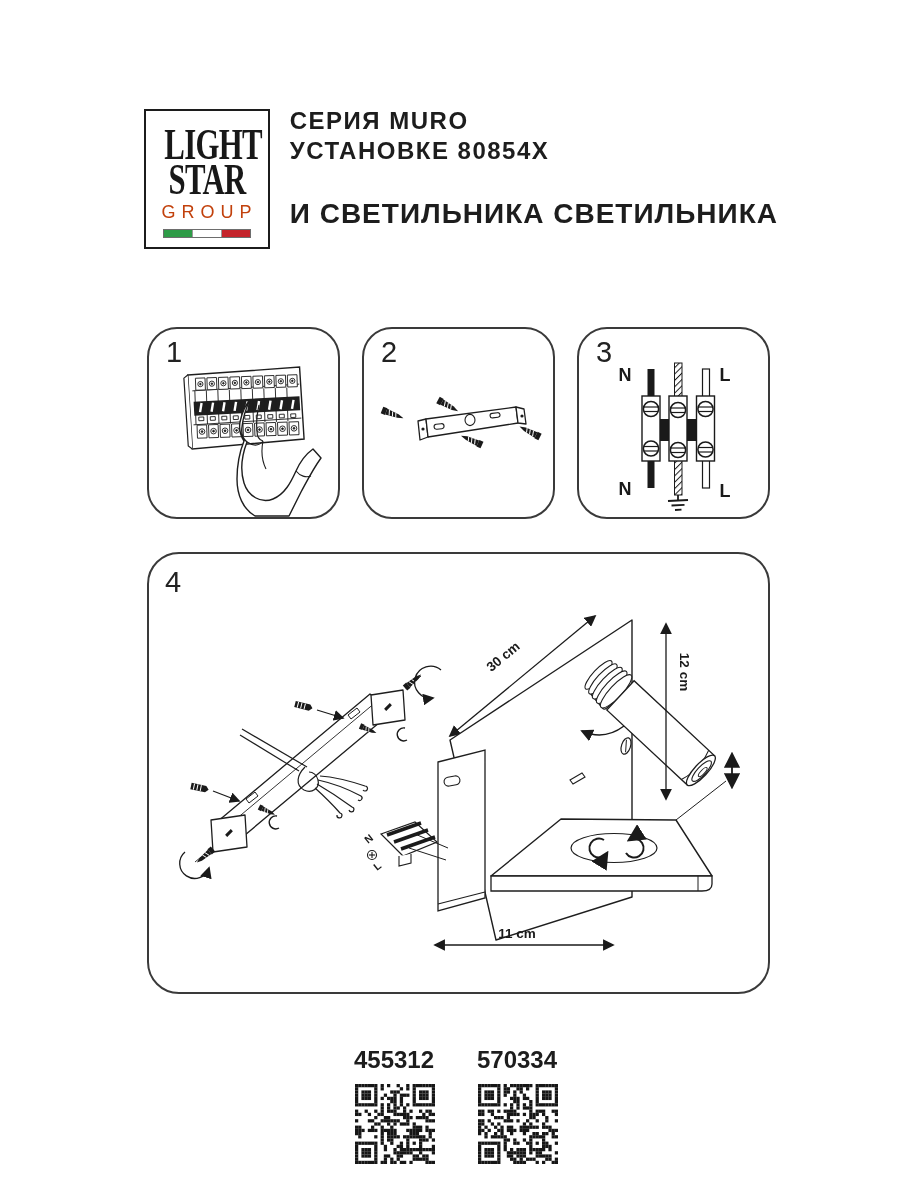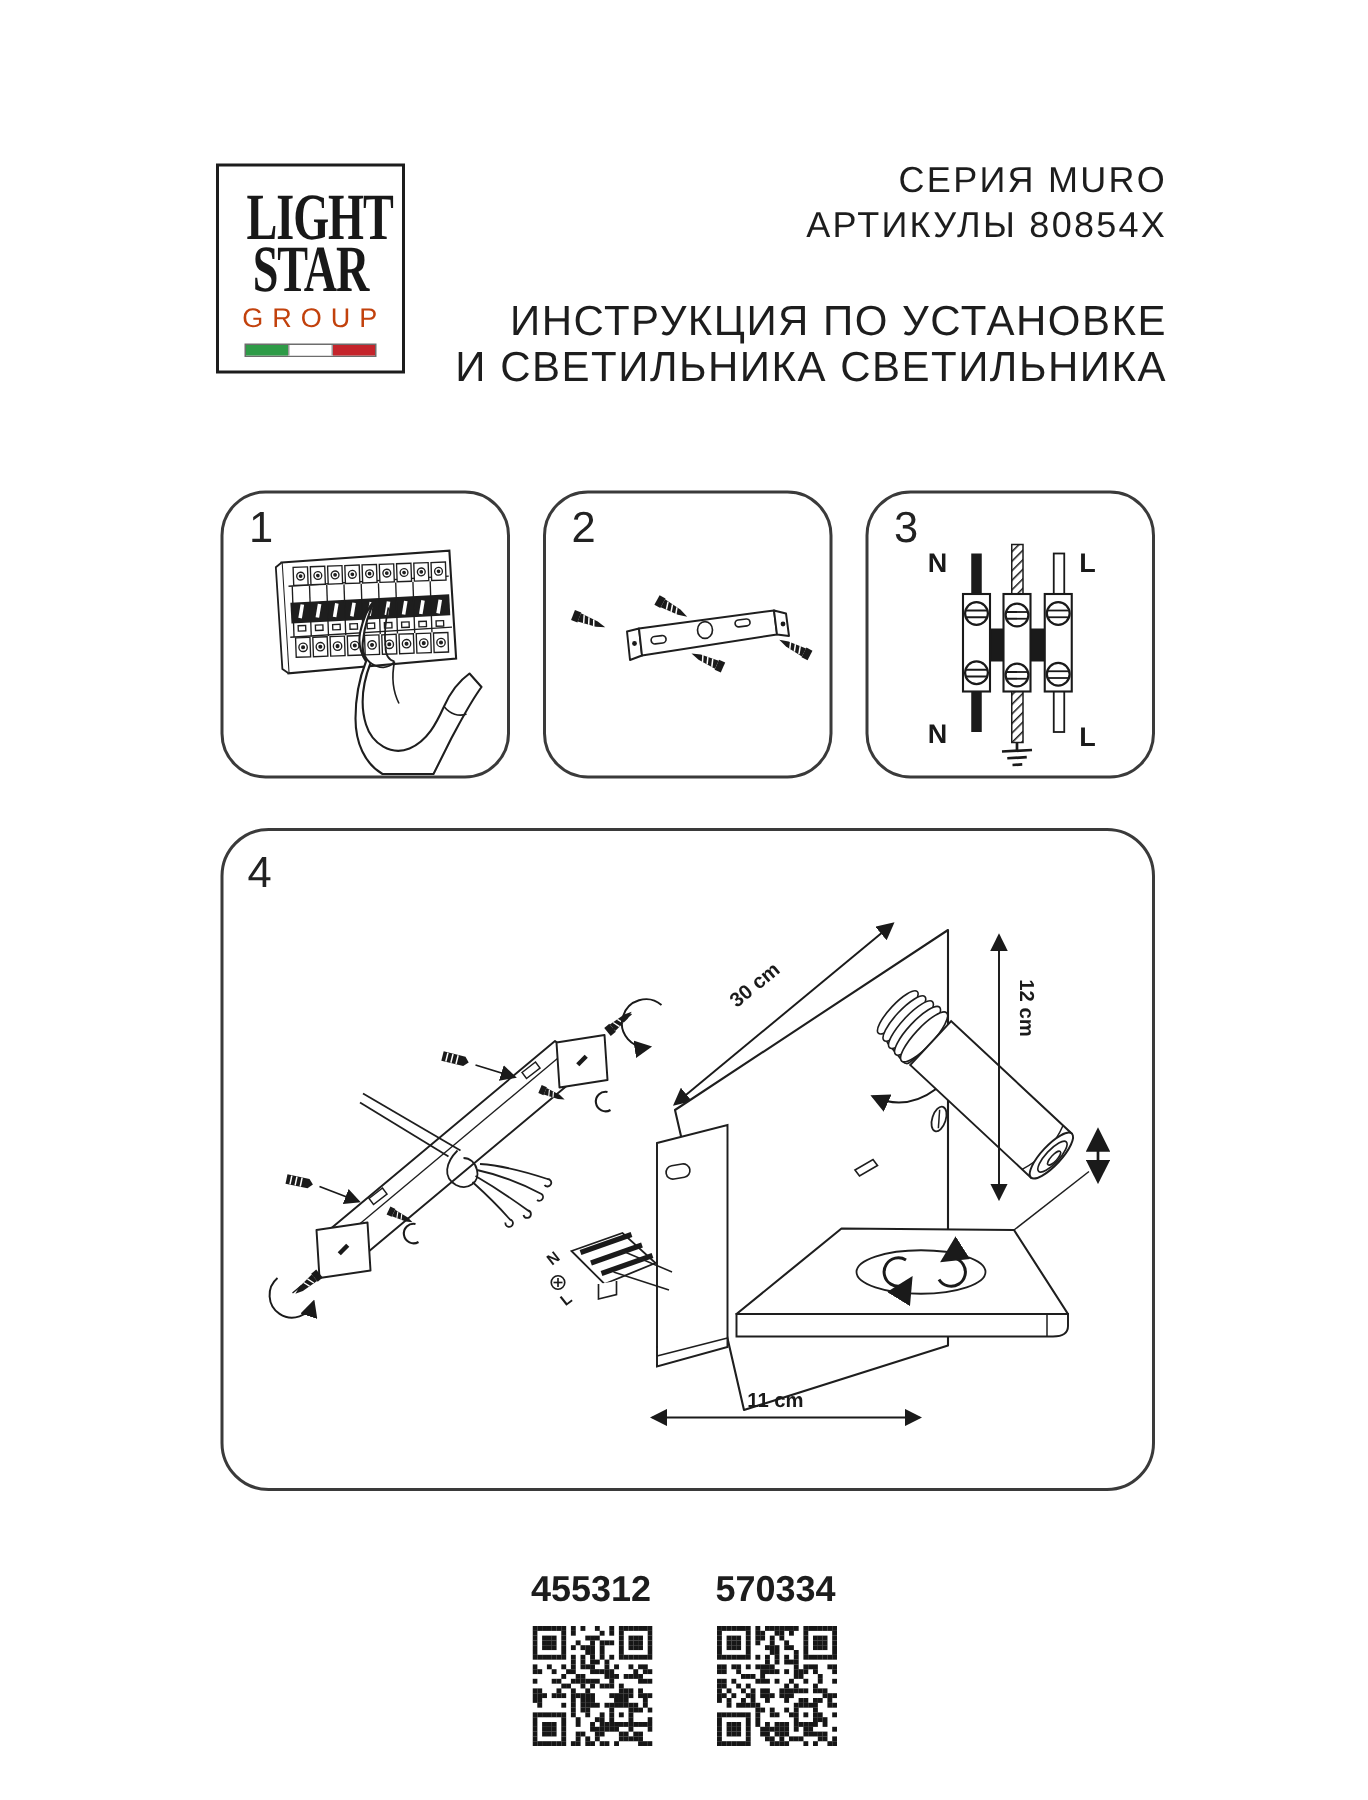--- a/index.html
+++ b/index.html
@@ -10,21 +10,21 @@
             border:2px solid #1c1c1c;box-sizing:border-box;text-align:center;background:#fff;}
   .logo-word{font-family:"Liberation Serif","DejaVu Serif",serif;font-weight:700;
              font-size:44px;line-height:0.80;letter-spacing:-1px;
              transform:scaleX(0.70);transform-origin:50% 50%;color:#181818;}
   .logo-top{margin-top:16px;}
   .logo-group{margin-top:5px;font-size:18px;letter-spacing:6px;padding-left:5px;color:#c2410c;}
   .logo-flag{width:88px;height:9px;margin:6px auto 0;display:flex;border:1px solid #6d6d6d;box-sizing:border-box;}
   .logo-flag span{flex:1;}
   .logo-flag .fw{border-left:1px solid #9a9a9a;border-right:1px solid #9a9a9a;}
   
-  .hdr{position:absolute;right:134px;top:74px;text-align:right;font-weight:400;}
+  .hdr{position:absolute;right:134px;top:74px;font-weight:700;}
   .hdr-series{font-size:24px;letter-spacing:1.5px;line-height:30px;}
   .hdr-title{margin-top:32px;font-size:28px;letter-spacing:1px;line-height:31px;}
   
   .step-box{position:absolute;width:193px;height:192px;border:2px solid #3a3a3a;
             border-radius:30px;box-sizing:border-box;background:#fff;}
   .big-box{position:absolute;left:147px;top:520px;width:623px;height:442px;
            border:2px solid #3a3a3a;border-radius:32px;box-sizing:border-box;background:#fff;}
   .step-num{position:absolute;left:17px;top:7px;font-size:29px;font-weight:500;color:#222;}
   .step-box svg,.big-box svg{position:absolute;left:0;top:0;}
   
@@ -47,24 +47,23 @@
     <div class="logo-flag">
       <span style="background: rgb(46, 155, 71);"></span>
       <span class="fw" style="background: rgb(255, 255, 255);"></span>
       <span style="background: rgb(196, 36, 43);"></span>
     </div>
   </div>
 
   <div class="hdr">
     <div class="hdr-series">
       <div>СЕРИЯ MURO</div>
-      <div>АРТИКУЛЫ 80854X</div>
+      <div>УСТАНОВКЕ 80854X</div>
     </div>
     <div class="hdr-title">
-      <div>ИНСТРУКЦИЯ ПО УСТАНОВКЕ</div>
       <div>И СВЕТИЛЬНИКА СВЕТИЛЬНИКА</div>
     </div>
   </div>
 
   <div class="step-box" style="left:147px;top:295px;">
     <span class="step-num">1</span>
     <svg width="189" height="188" viewBox="0 0 189 188">
       <defs>
         <g id="bcell" stroke="#1e1e1e" stroke-width="0.9" fill="#fff">
           <rect x="47.5" y="47.5" width="9.6" height="12"></rect>

